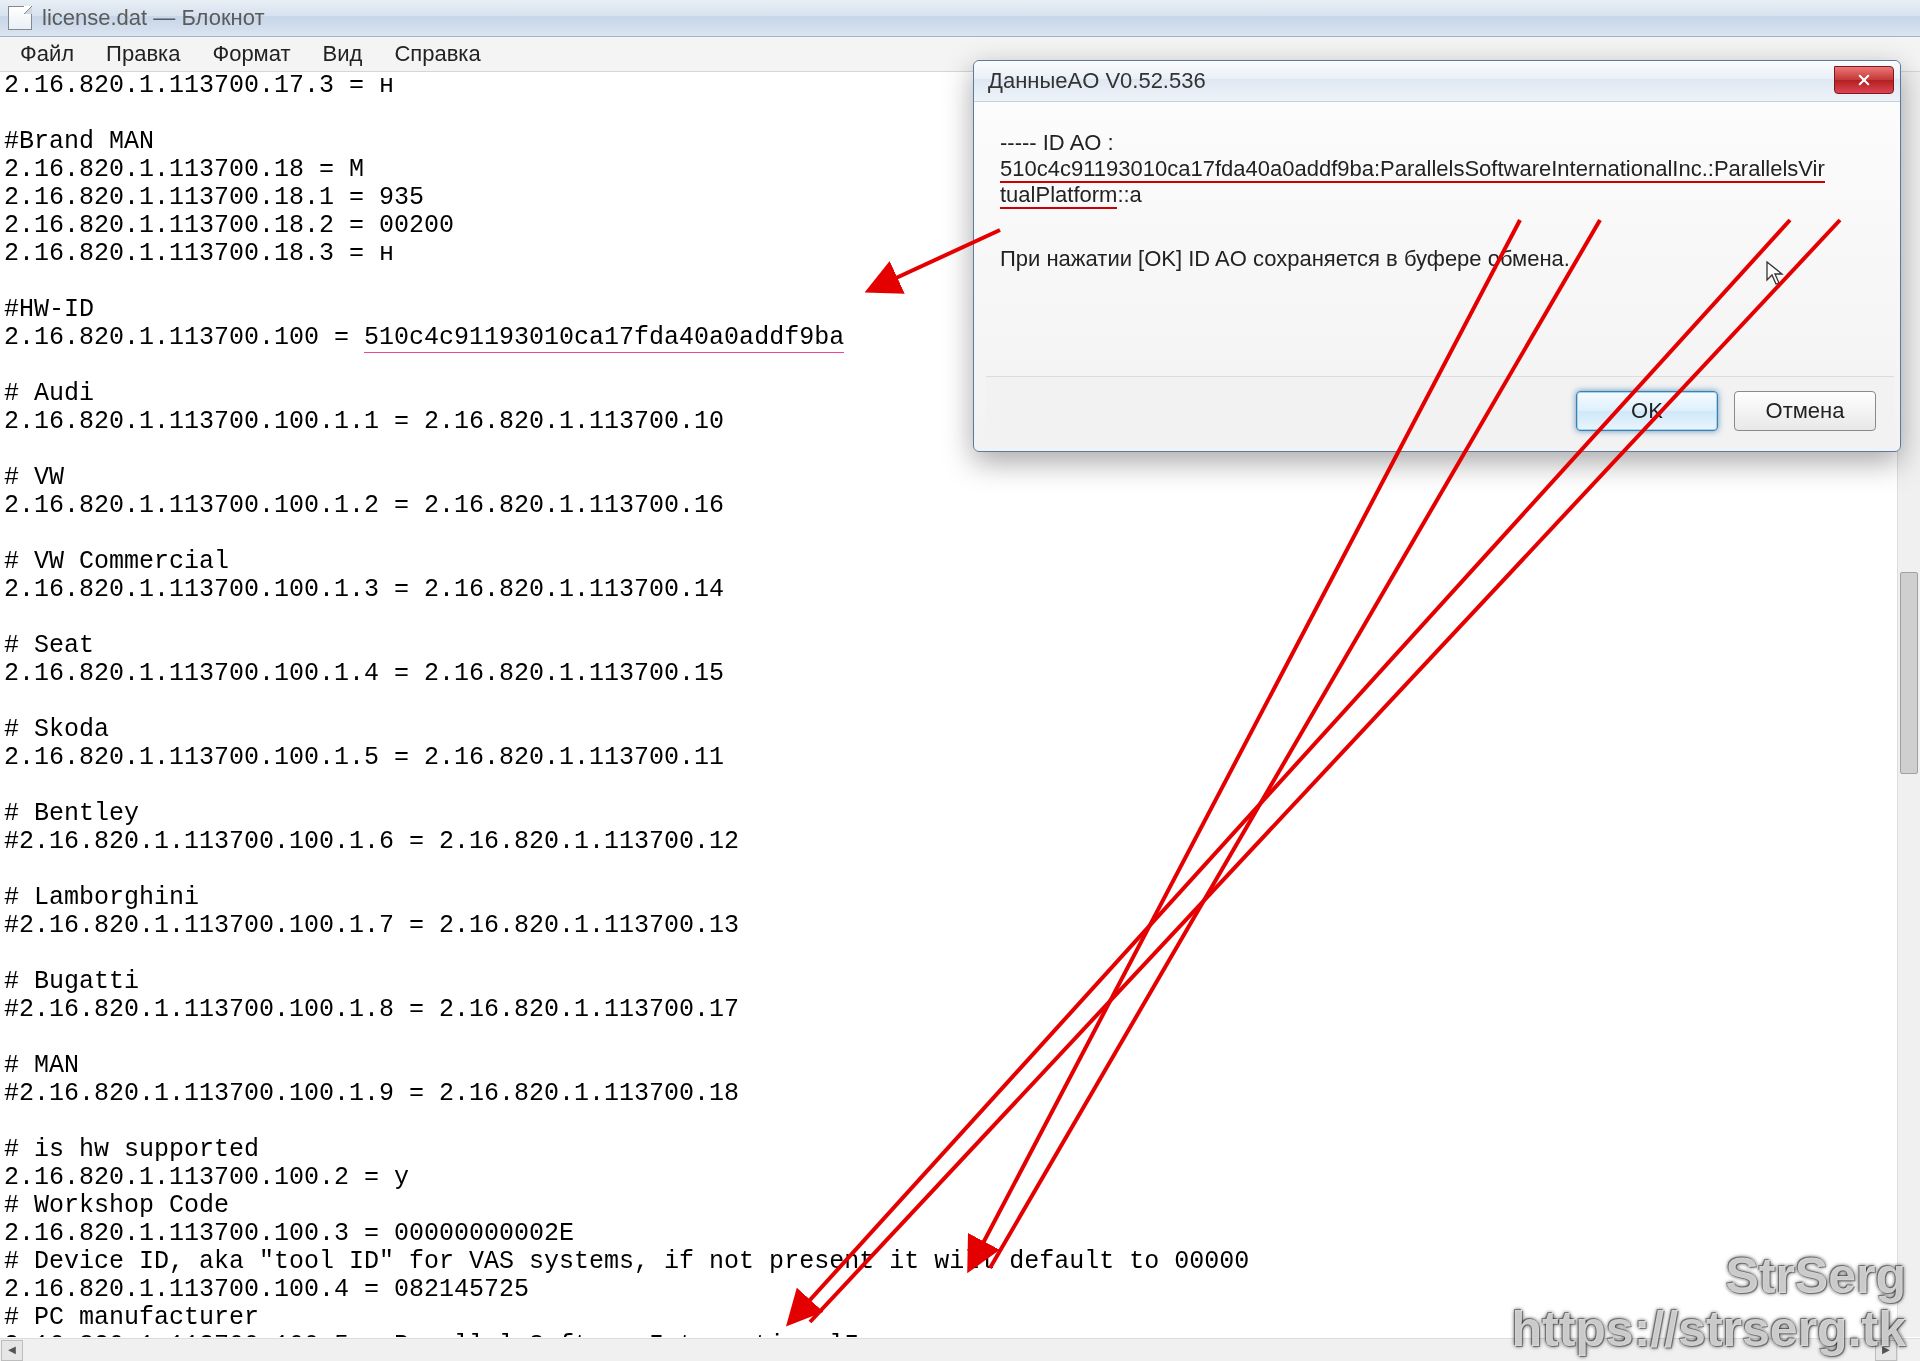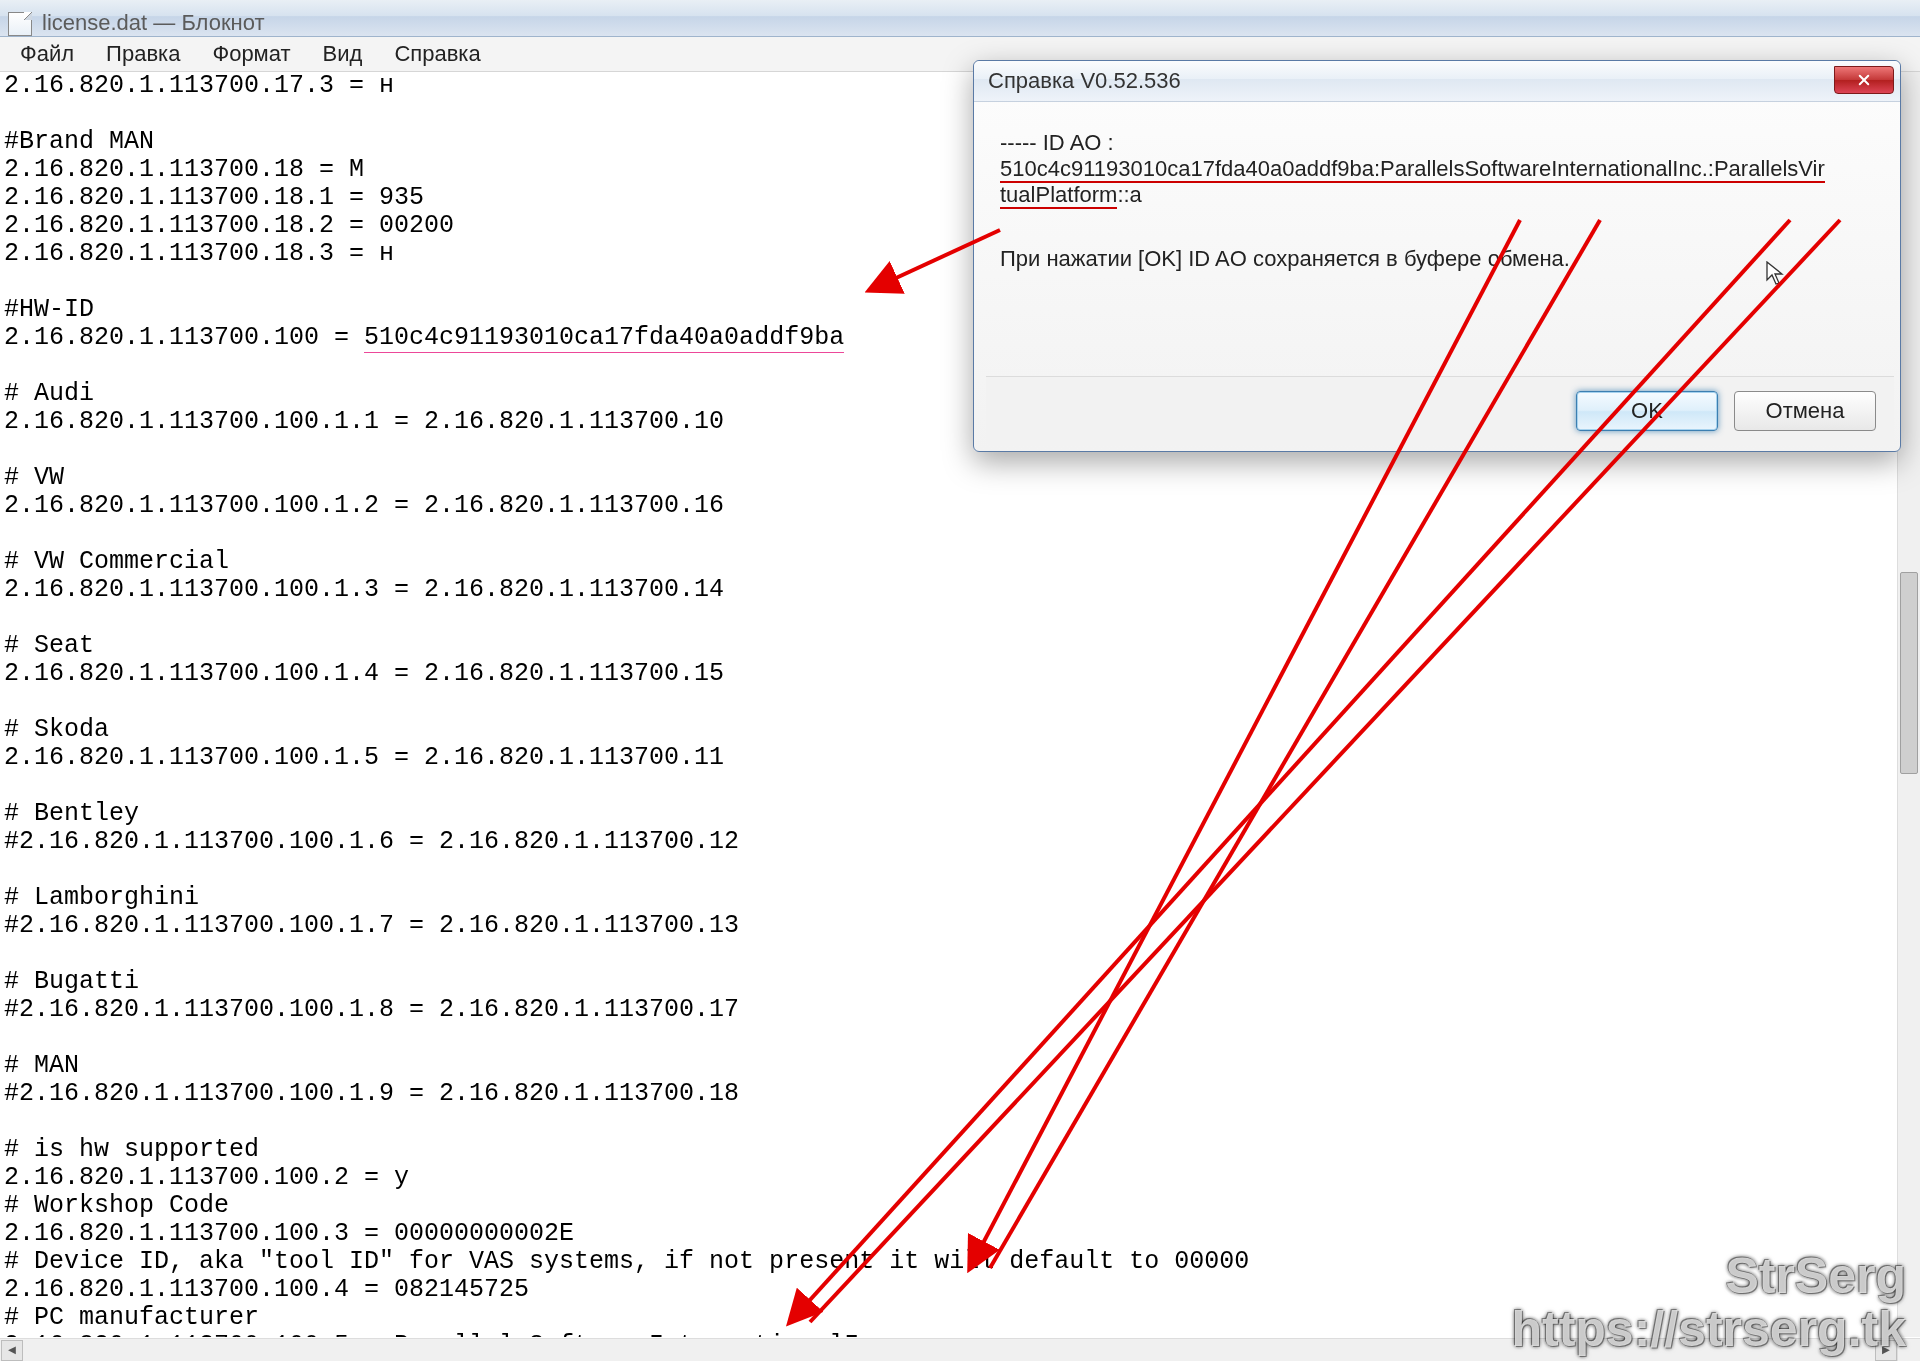--- a/index.html
+++ b/index.html
@@ -1,18 +1,18 @@
 <!DOCTYPE html>
 <html><head>
 <meta charset="utf-8">
 <style>
   html,body{margin:0;padding:0;width:1920px;height:1361px;overflow:hidden;font-family:"Segoe UI",Tahoma,sans-serif;background:#fff;}
   
   .notepad-window{position:absolute;left:0;top:0;width:1920px;height:1361px;background:#fff;}
-  .np-titlebar{display:flex;align-items:flex-end;height:36px;background:linear-gradient(to bottom,#e9eff5 0%,#d6e2ef 45%,#c6d5e8 46%,#dbe4f0 100%);border-bottom:1px solid #9fb4cc;padding:0 8px;}
+  .np-titlebar{display:flex;align-items:center;height:36px;background:linear-gradient(to bottom,#e9eff5 0%,#d6e2ef 45%,#c6d5e8 46%,#dbe4f0 100%);border-bottom:1px solid #9fb4cc;padding:0 8px;}
   .np-doc-icon{width:22px;height:22px;margin-right:10px;display:inline-block;border:1px solid #888;background:linear-gradient(#fff,#e9f0f7);position:relative;}
   .np-doc-icon::after{content:"";position:absolute;right:-1px;top:-1px;width:8px;height:8px;background:linear-gradient(135deg,#fff 0 48%,#888 50% 52%,#cfd8e3 54% 100%);}
   .np-title{color:#5b5b5b;font-size:22px;}
   .np-menubar{display:flex;height:34px;align-items:center;background:#f4f4f4;border-bottom:1px solid #d6d6d6;padding:0 4px;font-size:22px;text-align:center;}
   .np-menubar .item{padding:2px 16px;color:#222;cursor:default;}
   .np-content{position:absolute;left:4px;right:22px;top:72px;bottom:24px;background:#fff;font-family:Consolas,"Courier New",monospace;font-size:25px;line-height:28px;color:#000;white-space:pre;overflow:hidden;}
   .np-content .ul{border-bottom:1px solid #ec4899;}
   .np-vscroll{position:absolute;right:0;top:72px;bottom:24px;width:22px;background:#f0f0f0;border-left:1px solid #ddd;}
   .np-vscroll .thumb{position:absolute;left:2px;right:2px;top:500px;height:200px;background:#cfcfcf;border:1px solid #a0a0a0;border-radius:2px;}
   .np-hscroll{position:absolute;left:0;right:22px;bottom:0;height:22px;background:#f0f0f0;border-top:1px solid #ddd;}
@@ -114,21 +114,21 @@
   </div>
   <div class="np-hscroll">
     <div class="btn left">◄</div>
     <div class="btn right">►</div>
   </div>
   <div class="np-corner"></div>
 </div>
 
 <div class="dialog">
   <div class="dlg-titlebar">
-    <span class="dlg-title">Справка V0.52.536</span>
+    <span class="dlg-title">ДанныеAO V0.52.536</span>
     <div class="dlg-close"></div>
   </div>
   <div class="dlg-body">
     <div>----- ID AO :</div>
     <div>
       <span class="idline1">510c4c91193010ca17fda40a0addf9ba:ParallelsSoftwareInternationalInc.:ParallelsVir</span>
     </div>
     <div>
       <span class="idline2">tualPlatform</span><span>::a</span>
     </div>

